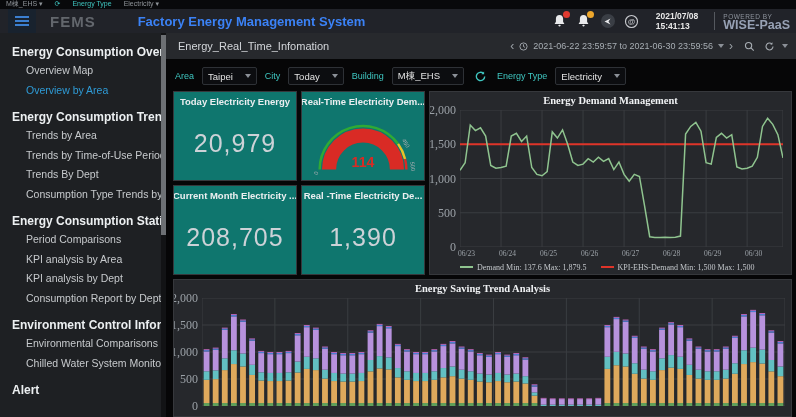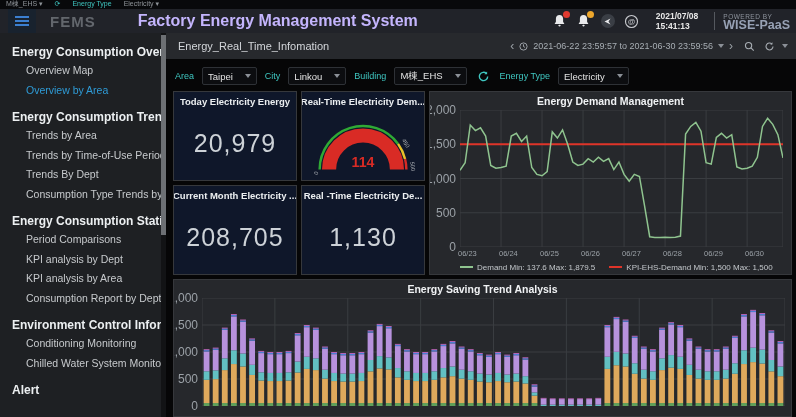--- a/index.html
+++ b/index.html
@@ -8,21 +8,21 @@
   .screen { width:796px; height:417px; display:flex; flex-direction:column; background:#060607; }
 
   
   .topstrip { height:9px; background:#08090b; display:flex; align-items:flex-start; gap:12px; padding-left:6px; font-size:7px; line-height:8px; overflow:hidden; }
 
   
   .header { height:24px; background:#212329; display:flex; align-items:center; flex:0 0 24px; }
   .hamburger { width:28px; height:24px; background:#18222e; margin-left:8px; display:flex; flex-direction:column; justify-content:center; align-items:center; gap:2px; cursor:pointer; }
   .hamburger i { display:block; width:14px; height:2px; background:#3b7fd0; }
   .logo { font-size:15px; font-weight:bold; color:#63676d; letter-spacing:1px; margin-left:14px; }
-  .apptitle { font-size:16px; font-weight:bold; color:#c4b5fd; margin-left:42px; }
+  .apptitle { font-size:13px; font-weight:bold; color:#3b82f6; margin-left:42px; }
   .hspacer { flex:1; }
   .hicon { position:relative; width:20px; height:18px; margin-right:4px; cursor:pointer; display:flex; align-items:center; justify-content:center; }
   .badge { position:absolute; top:-1px; right:0; width:7px; height:7px; border-radius:50%; }
   .datetime { text-align:left; font-size:8.5px; font-weight:bold; color:#e8e8e8; line-height:10px; margin:0 8px 0 10px; }
   .hdivider { width:1px; height:18px; background:#55595f; margin:0 8px; }
   .powered { line-height:9px; margin-right:6px; }
   .powered .pby { font-size:6.5px; color:#8d939c; letter-spacing:.5px; }
   .powered .brand { font-size:12.5px; font-weight:bold; color:#97a1b4; }
 
   
@@ -47,24 +47,24 @@
 
   
   .filterbar { height:28px; display:flex; align-items:center; gap:8px; padding:2px 0 4px 2px; flex:0 0 28px; }
   .flabel { font-size:9px; color:#3fc6c0; }
   .fselect { min-width:52px; height:18px; background:#0c0d10; border:1px solid #2e3136; border-radius:2px; color:#e3e3e3; font-size:9.5px; display:flex; align-items:center; justify-content:space-between; gap:12px; padding:0 5px; cursor:pointer; }
   .refreshbtn { color:#3fc6c0; cursor:pointer; display:flex; align-items:center; margin:0 2px; }
 
   
   .toprow { display:flex; gap:4px; flex:0 0 184px; }
   .cardcol { width:252px; display:grid; grid-template-columns:1fr 1fr; grid-template-rows:90px 90px; gap:4px; flex:0 0 252px; }
-  .card { background:#0f172a; border:1px solid #36383c; display:flex; flex-direction:column; align-items:center; overflow:hidden; }
+  .card { background:#0f766e; border:1px solid #36383c; display:flex; flex-direction:column; align-items:center; overflow:hidden; }
   .card-title { font-size:9.5px; font-weight:bold; color:#eceff1; margin-top:4px; white-space:nowrap; }
   .card-value { flex:1; display:flex; align-items:center; font-size:25px; color:#cdd2d7; letter-spacing:1px; }
-  .panel { background:#26282c; border:1px solid #36383c; display:flex; flex-direction:column; overflow:hidden; }
+  .panel { background:#26282c; border:1px solid #36383c; display:flex; flex-direction:column; overflow:hidden;font-family:Liberation Serif, serif; }
   .panel-title { text-align:center; font-size:10.5px; font-weight:bold; color:#f0f2f4; padding:3px 0 1px; flex:0 0 16px; }
   .demandpanel { flex:1; }
 
   .chartwrap { flex:1; position:relative; margin:2px 8px 0 30px; min-height:0; }
   .gridsvg { position:absolute; inset:0; width:100%; height:100%; }
   .ylab { position:absolute; right:calc(100% + 4px); transform:translateY(-50%); font-size:12px; color:#9ba1a7; white-space:nowrap; }
   .xlab { position:absolute; top:calc(100% + 2px); transform:translateX(-2px); font-size:7.5px; color:#9ba1a7; white-space:nowrap; }
   .xaxisspace { flex:0 0 13px; }
   .legendrow { flex:0 0 14px; display:flex; align-items:center; gap:14px; padding-left:30px; }
   .legenditem { display:flex; align-items:center; gap:4px; font-size:8px; color:#c3c7cb; white-space:nowrap; }
@@ -142,25 +142,25 @@
     <div class="side-section">Energy Consumption Overview</div>
         <div class="side-item">Overview Map</div>
         <div class="side-item active">Overview by Area</div>
         <div class="side-section">Energy Consumption Trends</div>
         <div class="side-item">Trends by Area</div>
         <div class="side-item">Trends by Time-of-Use Period</div>
         <div class="side-item">Trends By Dept</div>
         <div class="side-item">Consumption Type Trends by Dept</div>
         <div class="side-section">Energy Consumption Statistics</div>
         <div class="side-item">Period Comparisons</div>
+        <div class="side-item">KPI analysis by Area</div>
         <div class="side-item">KPI analysis by Dept</div>
-        <div class="side-item">KPI analysis by Area</div>
         <div class="side-item">Consumption Report by Dept</div>
         <div class="side-section">Environment Control Information</div>
-        <div class="side-item">Conditioning Monitoring</div>
+        <div class="side-item">Environmental Comparisons</div>
         <div class="side-item">Chilled Water System Monitoring</div>
         <div class="side-section">Alert</div>
       </div>
 
     <div class="main">
       <div class="crumbbar">
         <div class="crumbtitle">Energy_Real_Time_Infomation</div>
         <div class="crumbspacer"></div>
         <div class="rangectl">
           <span class="chev">‹</span>
@@ -191,21 +191,21 @@
 
       <div class="content">
         <div class="filterbar">
           <span class="flabel">Area</span>
           <div class="fselect">
               <span>Taipei</span>
               <span class="caret-dn"></span>
             </div>
           <span class="flabel">City</span>
           <div class="fselect">
-              <span>Linkou</span>
+              <span>Today</span>
               <span class="caret-dn"></span>
             </div>
           <span class="flabel">Building</span>
           <div class="fselect">
               <span>M棟_EHS</span>
               <span class="caret-dn"></span>
             </div>
           <span class="refreshbtn">
             <svg width="13" height="13" viewBox="0 0 14 14">
                 <path d="M11.5 7a4.5 4.5 0 1 1-1.3-3.2" fill="none" stroke="#3fc6c0" stroke-width="1.5"></path>
@@ -239,21 +239,21 @@
                   <text x="60" y="59" font-size="15" font-weight="bold" fill="#d92b25" text-anchor="middle">114</text>
                 </svg>
               </div>
             </div>
             <div class="card">
               <div class="card-title">Current Month Electricity ...</div>
               <div class="card-value">208,705</div>
             </div>
             <div class="card">
               <div class="card-title">Real -Time Electricity De...</div>
-              <div class="card-value">1,130</div>
+              <div class="card-value">1,390</div>
             </div>
           </div>
 
           <div class="panel demandpanel">
             <div class="panel-title">Energy Demand Management</div>
             <div class="chartwrap" id="demandwrap">
               <svg class="gridsvg" id="demandsvg" viewBox="0 0 63 2000" preserveAspectRatio="none">
                   <line x1="0" y1="2000" x2="63" y2="2000" stroke="#3a3d41" stroke-width="1" vector-effect="non-scaling-stroke"></line>
                   <line x1="0" y1="1500" x2="63" y2="1500" stroke="#3a3d41" stroke-width="1" vector-effect="non-scaling-stroke"></line>
                   <line x1="0" y1="1000" x2="63" y2="1000" stroke="#3a3d41" stroke-width="1" vector-effect="non-scaling-stroke"></line>

